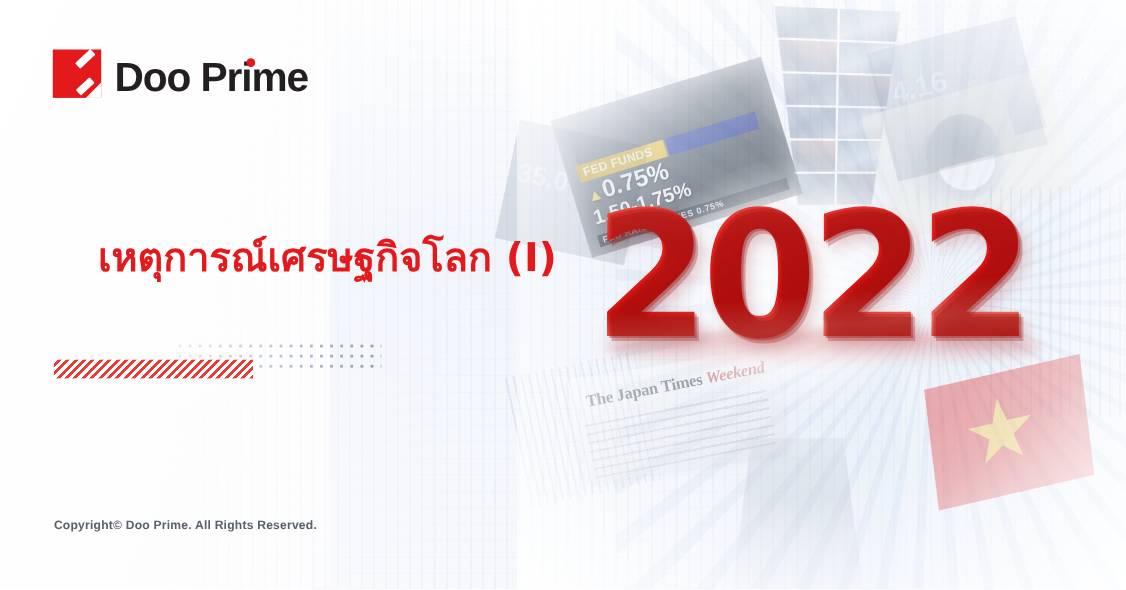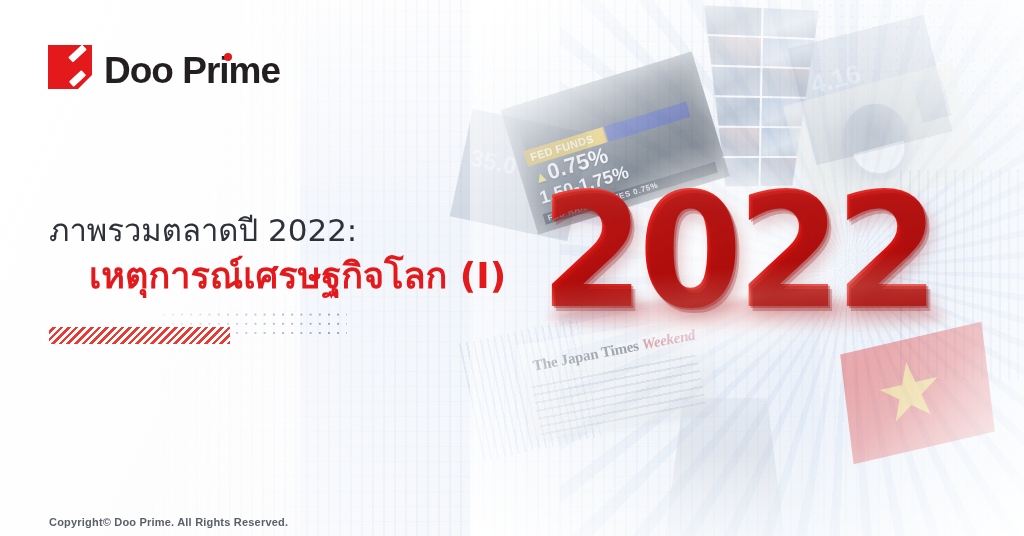--- a/index.html
+++ b/index.html
@@ -309,21 +309,21 @@
   .deco-dots {
     position:absolute; left:110px; top:-17px; width:188px; height:28px;
     background-image:radial-gradient(#8d9bb0 1.3px, transparent 1.4px);
     background-size:9.2px 9.2px;
     -webkit-mask-image:linear-gradient(90deg,rgba(0,0,0,.16),rgba(0,0,0,1));
     mask-image:linear-gradient(90deg,rgba(0,0,0,.16),rgba(0,0,0,1));
   }
 
   .copyright {
     position:absolute; left:49px; top:472px;
-    font-size:11px; font-weight:bold; color:#5a6068; letter-spacing:.2px;margin-top:44px;
+    font-size:11px; font-weight:bold; color:#5a6068; letter-spacing:.2px;
   }
 </style>
 </head>
 <body>
 
 <div class="banner">
 
   <div class="bg-texture"></div>
   <div class="bg-buildings"></div>
   <div class="bg-rays"></div>
@@ -399,21 +399,20 @@
     <div class="logo-mark">
       <span class="logo-corner"></span>
     </div>
     <div class="logo-text">
       <span>Doo Prime</span>
       <span class="logo-dot"></span>
     </div>
   </div>
 
   <div class="headline">
-    <div class="headline-line1">ภาพรวมตลาดปี 2022:</div>
     <div class="headline-line2">เหตุการณ์เศรษฐกิจโลก (I)</div>
   </div>
 
   <div class="deco">
     <div class="deco-dots"></div>
     <div class="deco-stripe"></div>
   </div>
 
   <div class="copyright">Copyright© Doo Prime. All Rights Reserved.</div>
 

